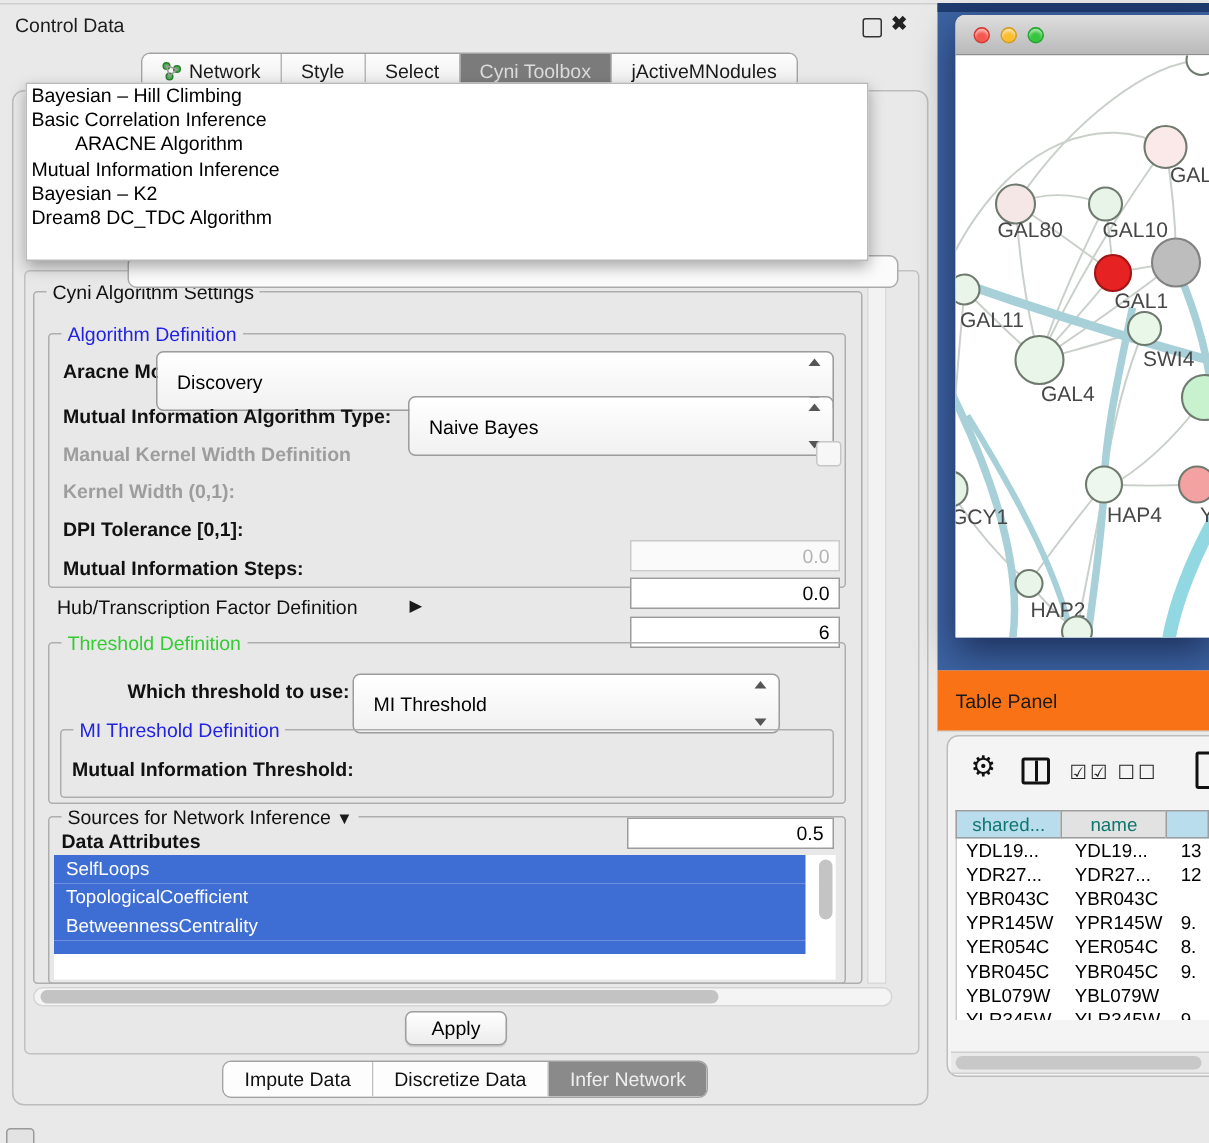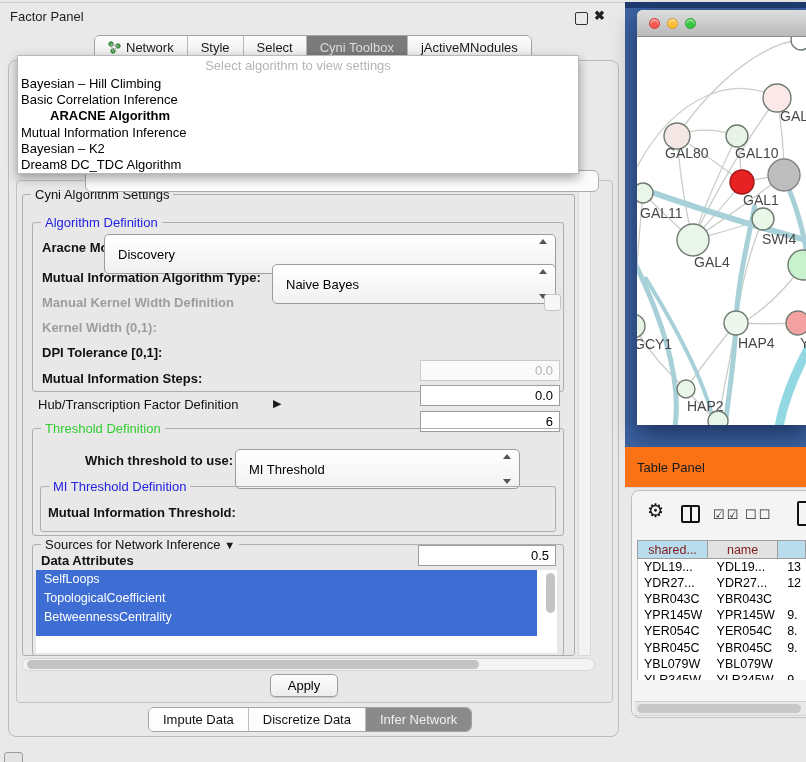--- a/index.html
+++ b/index.html
@@ -24,21 +24,21 @@
   .outerbox{position:absolute;left:8px;top:60px;width:609px;height:675px;border:1px solid #bcbcbc;
             border-radius:8px;background:transparent;}
   .combo-sliver{position:absolute;left:85px;top:170px;width:512px;height:20px;border:1px solid #ababab;
             border-radius:6px;background:#fbfbfb;z-index:5;}
 
   
   .popup{position:absolute;left:17px;top:55px;width:560px;height:117px;background:#fff;
          border:1px solid #b9b9b9;box-shadow:0 4px 10px rgba(0,0,0,.35);z-index:50;}
   .dd-placeholder{text-align:center;color:#b5b5b5;font-size:13px;height:20px;line-height:20px;}
   .dd-item{font-size:13px;line-height:16.2px;padding-left:3px;color:#000;white-space:nowrap;}
-  .dd-item.sel{font-weight:bold;padding-left:32px;}
+  .dd-item.sel{font-weight:normal;padding-left:32px;}
 
   
   .settings{position:absolute;left:16px;top:180px;width:595px;height:521px;background:#e8e8e8;
             border:1px solid #c2c2c2;border-radius:4px;}
   .grp{position:absolute;border:1px solid #aeaeae;border-radius:3px;}
   .grp-title{position:absolute;top:-8px;left:8px;background:#e8e8e8;padding:0 4px;font-size:13px;
              color:#111;white-space:nowrap;}
   .t-blue{color:#2222e0;}
   .t-green{color:#33cc33;}
   .lbl{position:absolute;font-size:13px;font-weight:bold;color:#111;white-space:nowrap;}
@@ -113,41 +113,41 @@
   .ticon{position:absolute;color:#111;}
   .i-gear{left:15px;top:8px;font-size:19px;}
   .i-cols{left:49px;top:14px;width:15px;height:14px;border:2px solid #111;border-radius:2px;}
   .i-cols:after{content:"";position:absolute;left:6.5px;top:0;width:2px;height:14px;background:#111;}
   .i-chk{left:81px;top:16px;font-size:13px;letter-spacing:2px;color:#222;}
   .i-unchk{left:113px;top:16px;font-size:13px;letter-spacing:2px;color:#222;}
   .i-doc{left:165px;top:10px;width:12px;height:21px;border:2px solid #111;border-radius:2px;}
   .ttable{position:absolute;left:637px;top:540px;width:169px;}
   .thead{display:flex;height:19px;}
   .th{box-sizing:border-box;border:1px solid #9e9e9e;border-right:none;font-size:12.5px;
-      display:flex;align-items:center;justify-content:center;color:#7f1d1d;}
+      display:flex;align-items:center;justify-content:center;color:#0f766e;}
   .th.c0{width:73px;background:#b9ddec;}
   .th.c1{width:73px;background:#e2e2e2;}
   .th.c2{width:30px;background:#b9ddec;border-right:1px solid #9e9e9e;}
   .tbody{height:121px;overflow:hidden;background:#fff;border-left:1px solid #c9c9c9;}
   .trow{display:flex;height:16.1px;align-items:center;}
   .tcell{font-size:12.5px;color:#000;white-space:nowrap;overflow:hidden;box-sizing:border-box;}
   .tcell.c0{width:73px;padding-left:6px;}
   .tcell.c1{width:73px;padding-left:6px;}
   .tcell.c2{width:23px;padding-left:4px;}
   .tp-hscroll{position:absolute;left:2px;top:210px;width:172px;height:13px;background:#e9e9e9;
               border-top:1px solid #cfcfcf;border-bottom:1px solid #cfcfcf;}
   .tp-hthumb{position:absolute;left:3px;top:2px;width:164px;height:9px;background:#c8c8c8;border-radius:5px;}
 </style>
 </head>
 <body>
 
 <div class="canvas">
   <div class="topline"></div>
 
-  <span class="cp-title">Factor Panel</span>
+  <span class="cp-title">Control Data</span>
   <span class="winbtn btn-float"></span>
   <span class="winbtn btn-close">✖</span>
 
   <div class="tabbar">
     <div class="tab">
       <span class="nticon">
         <svg width="13" height="13">
             <circle cx="3" cy="3" r="2.2" fill="#4caf50" stroke="#2e7d32"></circle>
             <circle cx="10" cy="5" r="2.2" fill="#4caf50" stroke="#2e7d32"></circle>
             <circle cx="5" cy="10" r="2.2" fill="#4caf50" stroke="#2e7d32"></circle>
@@ -241,21 +241,20 @@
 
   <div class="btabbar">
     <div class="btab">Impute Data</div>
     <div class="btab">Discretize Data</div>
     <div class="btab active">Infer Network</div>
   </div>
 
   <div class="mini-btn"></div>
 
   <div class="popup">
-    <div class="dd-placeholder">Select algorithm to view settings</div>
     <div>
         <div class="dd-item">Bayesian – Hill Climbing</div>
         <div class="dd-item">Basic Correlation Inference</div>
         <div class="dd-item sel">ARACNE Algorithm</div>
         <div class="dd-item">Mutual Information Inference</div>
         <div class="dd-item">Bayesian – K2</div>
         <div class="dd-item">Dream8 DC_TDC Algorithm</div>
       </div>
   </div>
 

